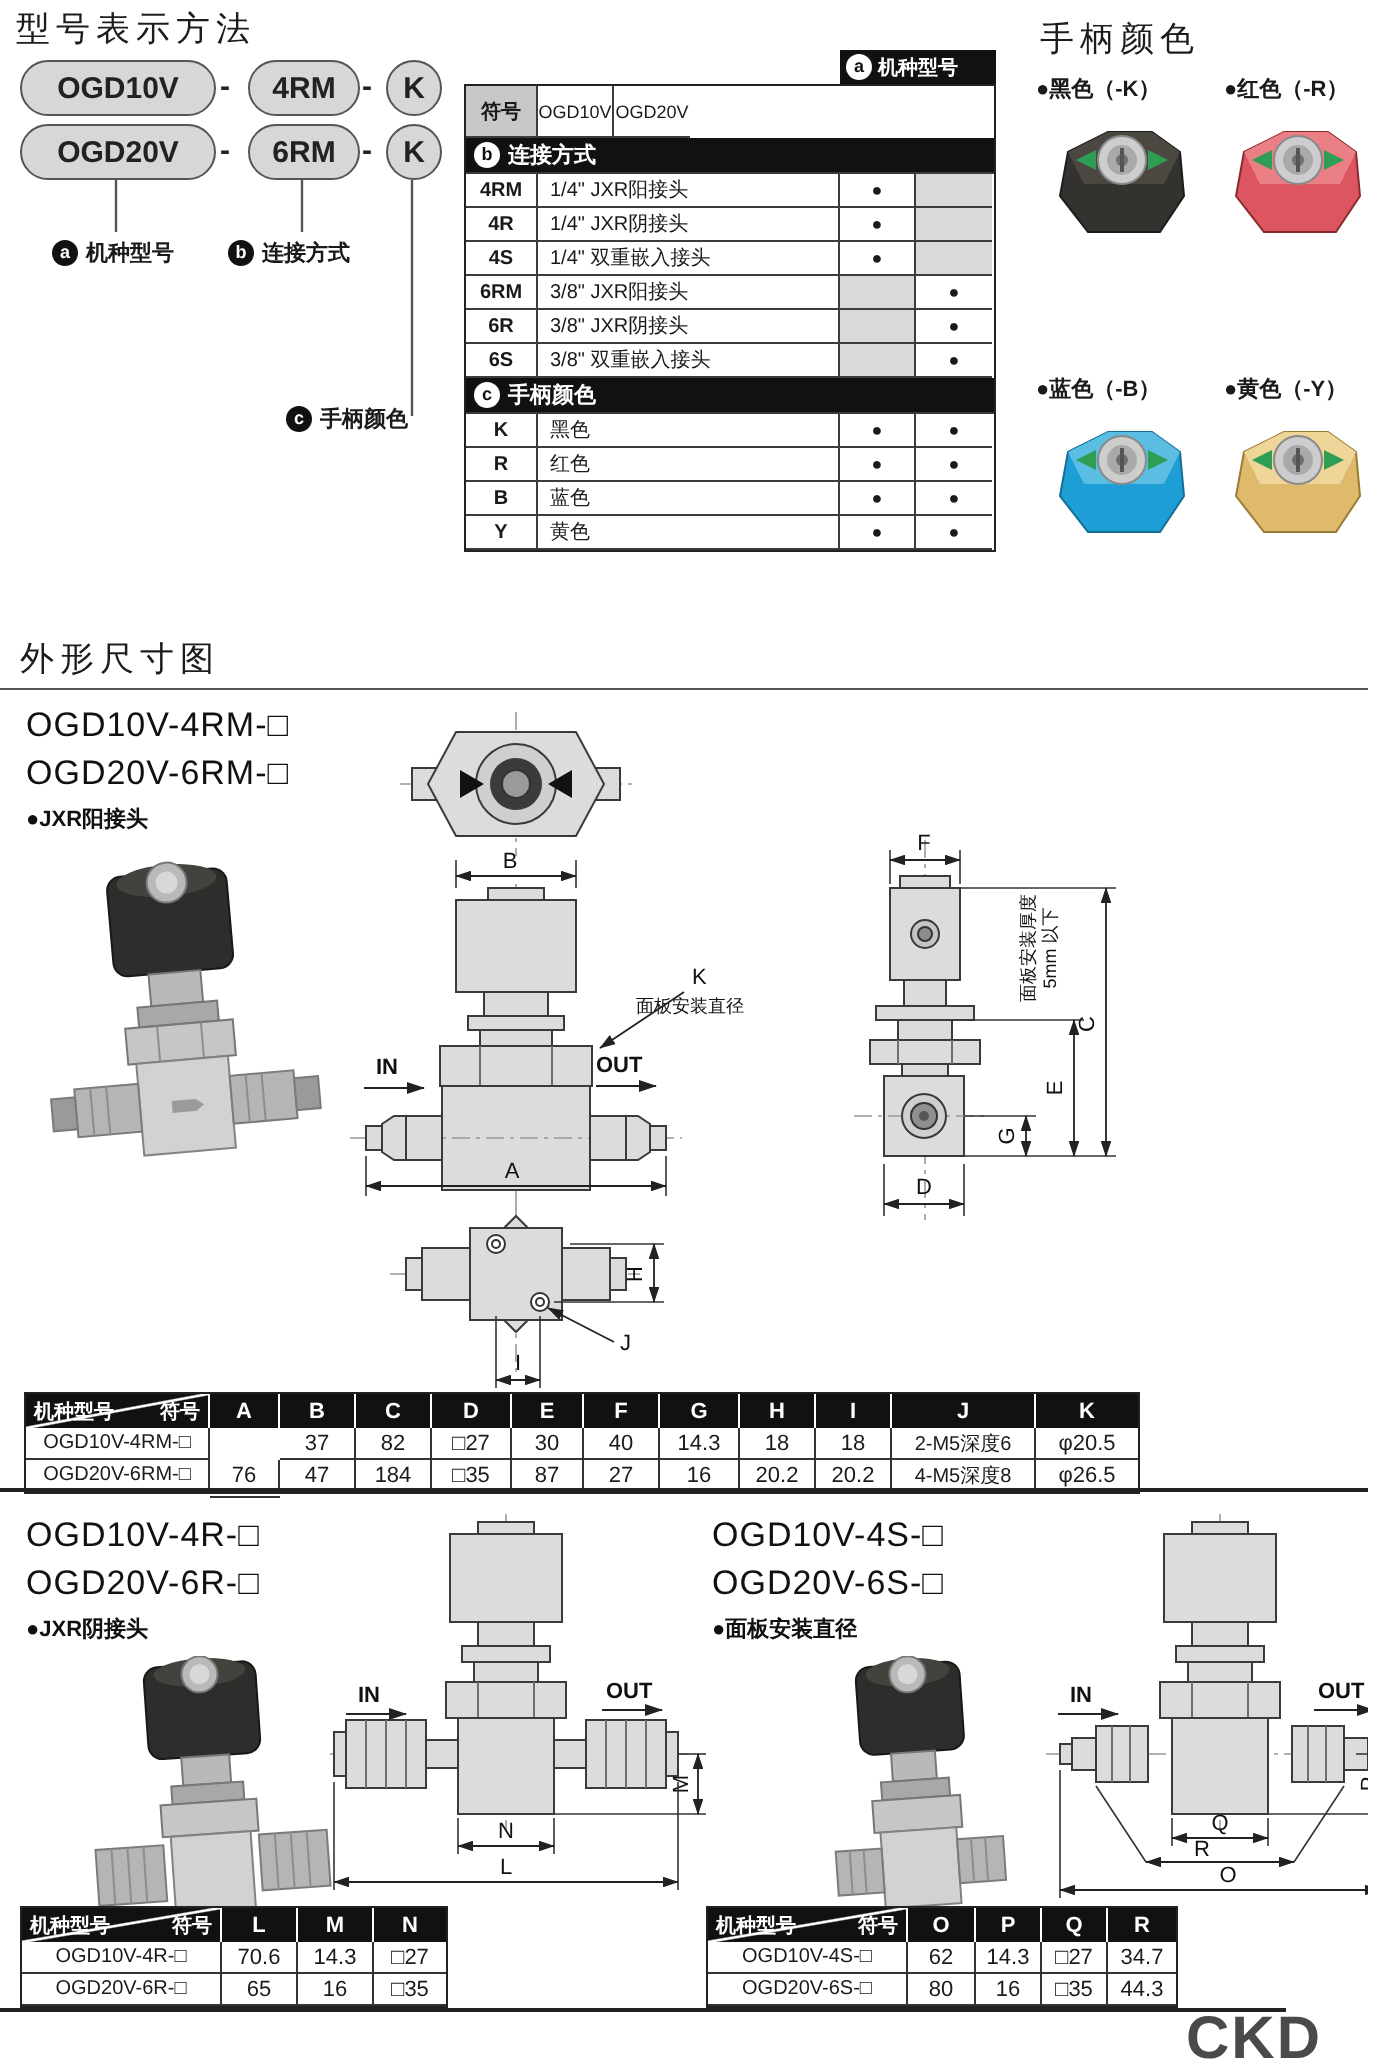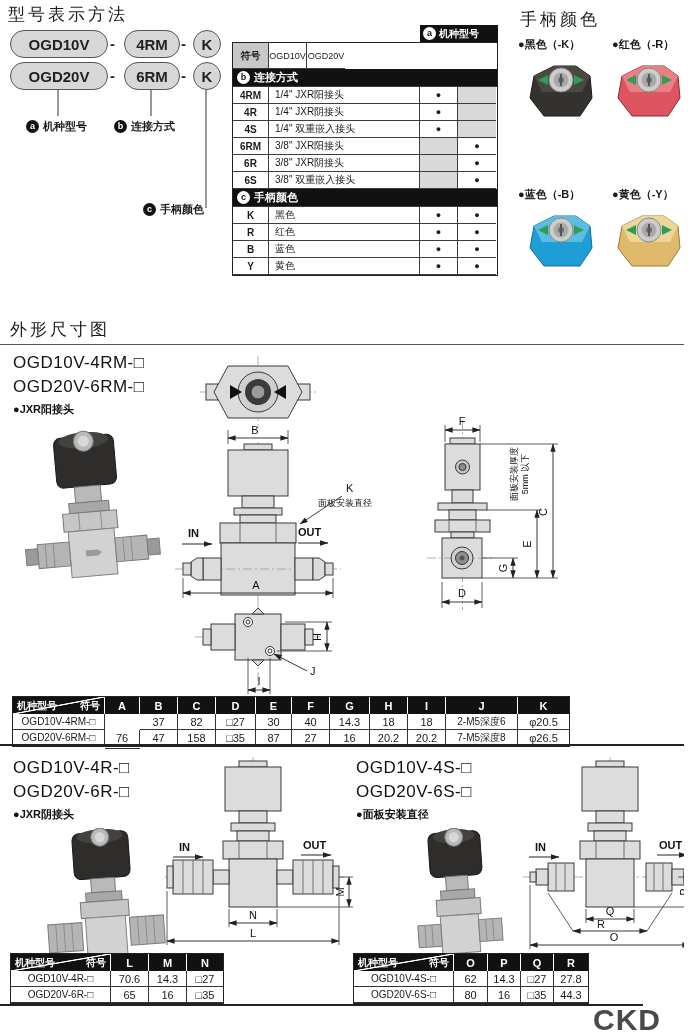--- a/index.html
+++ b/index.html
@@ -423,28 +423,28 @@
       <div class="dc" style="width:40px;">14.3</div>
       <div class="dc" style="width:38px;">18</div>
       <div class="dc" style="width:38px;">18</div>
       <div class="dc small" style="width:72px;">2-M5深度6</div>
       <div class="dc lastc" style="width:51px;">φ20.5</div>
     </div>
     <div class="drow">
       <div class="dc small" style="width:92px;">OGD20V-6RM-□</div>
       <div class="dc" style="width:35px;">76</div>
       <div class="dc" style="width:38px;">47</div>
-      <div class="dc" style="width:38px;">158</div>
+      <div class="dc" style="width:38px;">184</div>
       <div class="dc" style="width:40px;">□35</div>
       <div class="dc" style="width:36px;">87</div>
       <div class="dc" style="width:38px;">27</div>
       <div class="dc" style="width:40px;">16</div>
       <div class="dc" style="width:38px;">20.2</div>
       <div class="dc" style="width:38px;">20.2</div>
-      <div class="dc small" style="width:72px;">7-M5深度8</div>
+      <div class="dc small" style="width:72px;">4-M5深度8</div>
       <div class="dc lastc" style="width:51px;">φ26.5</div>
     </div>
   </div>
   <div class="rule2" style="left:0;top:744px;width:700px;"></div>
 
   <div class="model-h" style="left:13px;top:758px;">OGD10V-4R-□</div>
   <div class="model-h" style="left:13px;top:782px;">OGD20V-6R-□</div>
   <div class="joint-h" style="left:13px;top:807px;">●JXR阴接头</div>
 
   <svg class="abs" style="left:40px;top:828px;" width="128" height="130">
@@ -627,21 +627,21 @@
       <div class="dc" style="width:34px;">O</div>
       <div class="dc" style="width:33px;">P</div>
       <div class="dc" style="width:33px;">Q</div>
       <div class="dc lastc" style="width:34px;">R</div>
     </div>
     <div class="drow">
       <div class="dc small" style="width:100px;">OGD10V-4S-□</div>
       <div class="dc" style="width:34px;">62</div>
       <div class="dc" style="width:33px;">14.3</div>
       <div class="dc" style="width:33px;">□27</div>
-      <div class="dc lastc" style="width:34px;">27.8</div>
+      <div class="dc lastc" style="width:34px;">34.7</div>
     </div>
     <div class="drow">
       <div class="dc small" style="width:100px;">OGD20V-6S-□</div>
       <div class="dc" style="width:34px;">80</div>
       <div class="dc" style="width:33px;">16</div>
       <div class="dc" style="width:33px;">□35</div>
       <div class="dc lastc" style="width:34px;">44.3</div>
     </div>
   </div>
 

